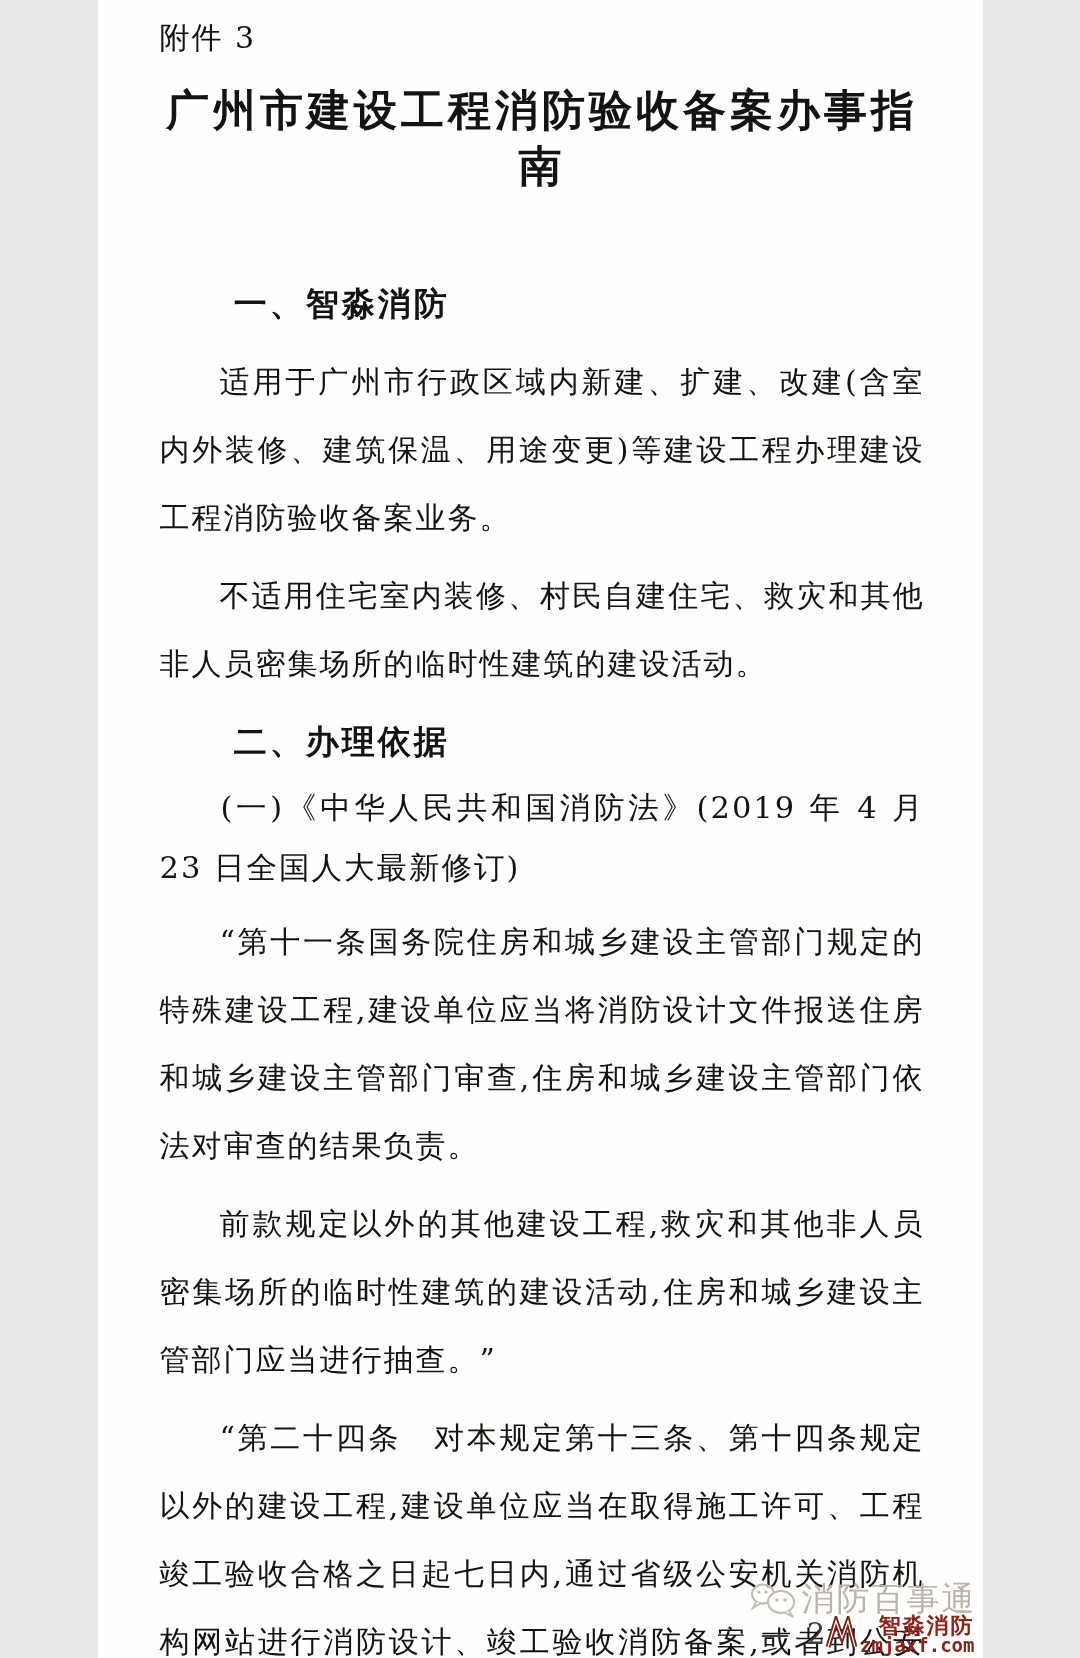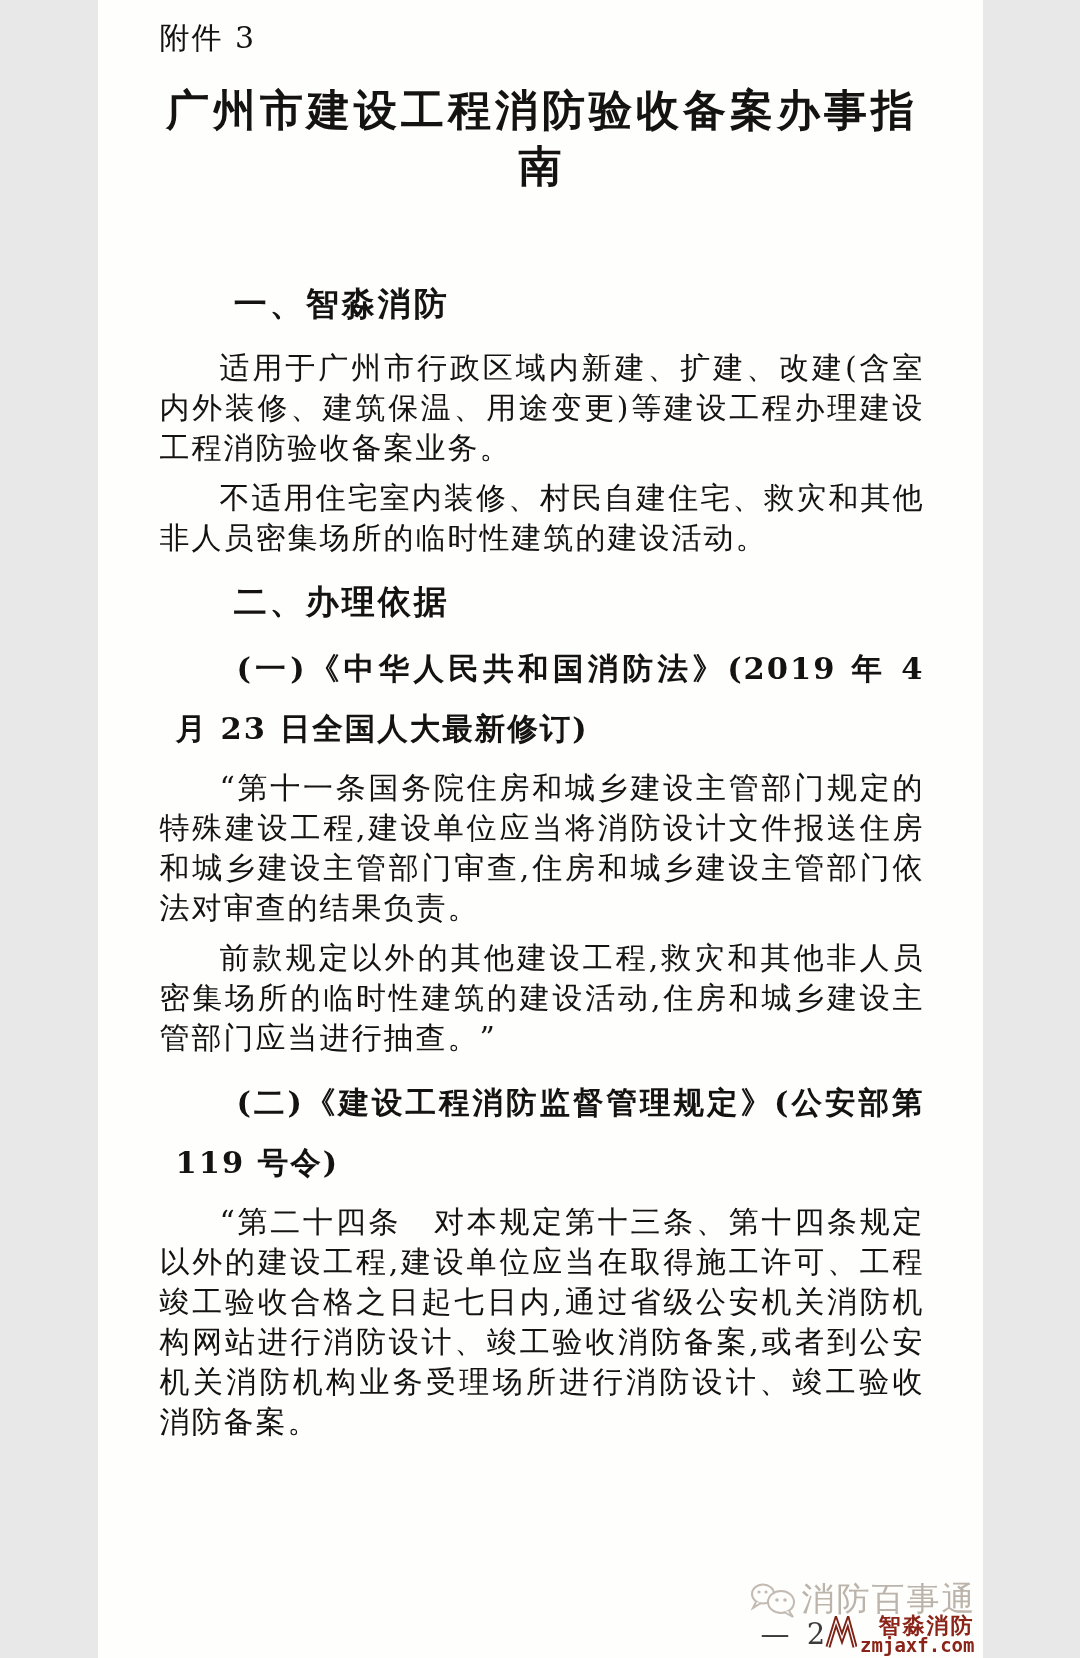--- a/index.html
+++ b/index.html
@@ -37,30 +37,30 @@
     letter-spacing: 3px;
     text-indent: 2.25em;
     line-height: 44px;
   }
   .section-heading.second {
     margin-top: 22px;
   }
   .body-par {
     margin: 22px 0 0 0;
     font-size: 30px;
-    line-height: 40px;
+    line-height: 68px;
     letter-spacing: 2px;
     text-align: justify;
     text-indent: 2em;
   }
   .body-par.tight { margin-top: 10px; }
   .sub-heading {
-    margin: 14px 0 0 16px;
+    margin: 14px 0 0 0;
     font-size: 30.5px;
-    font-weight: 700;
+    font-weight: 400;
     line-height: 60px;
     letter-spacing: 2px;
     text-align: justify;
     text-indent: 2em;
   }
   
   .footer {
     position: absolute;
     right: 6px;
     bottom: 4px;
@@ -129,21 +129,20 @@
     <p class="body-par tight">不适用住宅室内装修、村民自建住宅、救灾和其他非人员密集场所的临时性建筑的建设活动。</p>
 
     <h2 class="section-heading second">二、办理依据</h2>
 
     <h3 class="sub-heading">(一)《中华人民共和国消防法》(2019 年 4 月 23 日全国人大最新修订)</h3>
 
     <p class="body-par tight">“第十一条国务院住房和城乡建设主管部门规定的特殊建设工程,建设单位应当将消防设计文件报送住房和城乡建设主管部门审查,住房和城乡建设主管部门依法对审查的结果负责。</p>
 
     <p class="body-par tight">前款规定以外的其他建设工程,救灾和其他非人员密集场所的临时性建筑的建设活动,住房和城乡建设主管部门应当进行抽查。”</p>
 
-    <h3 class="sub-heading">(二)《建设工程消防监督管理规定》(公安部第 119 号令)</h3>
 
     <p class="body-par tight">“第二十四条　对本规定第十三条、第十四条规定以外的建设工程,建设单位应当在取得施工许可、工程竣工验收合格之日起七日内,通过省级公安机关消防机构网站进行消防设计、竣工验收消防备案,或者到公安机关消防机构业务受理场所进行消防设计、竣工验收消防备案。</p>
 
   </div>
 
   <div class="footer">
 
     <div class="watermark-row">
       <span class="bubbles">
         <svg viewBox="0 0 52 40" width="52" height="40">

